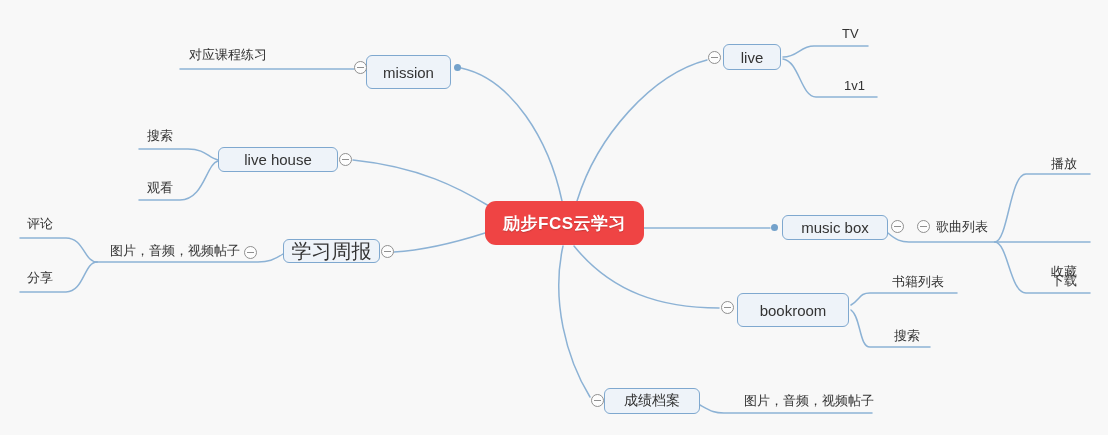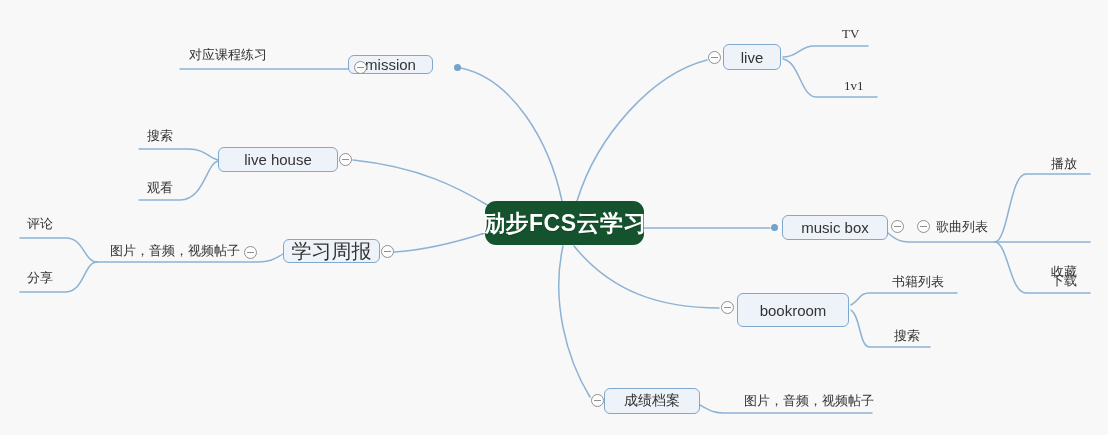--- a/index.html
+++ b/index.html
@@ -8,26 +8,26 @@
     position:relative;width:1108px;height:435px;background:#f8f8f8;overflow:hidden;
   }
   .canvas svg{position:absolute;left:0;top:0;z-index:1;}
   .topic{
     position:absolute;z-index:3;box-sizing:border-box;
     background:#eef3f9;border:1px solid #7fa8cf;border-radius:6px;
     color:#333333;font-size:15px;display:flex;align-items:center;justify-content:center;
     white-space:nowrap;cursor:default;
   }
   .topic.root{
-    background:#14532d;border:none;border-radius:11px;color:#ffffff;
-    font-size:23px;font-weight:bold;letter-spacing:.5px;
+    background:#ef4444;border:none;border-radius:11px;color:#ffffff;
+    font-size:17px;font-weight:bold;letter-spacing:.5px;
     text-shadow:0 1px 1px rgba(0,0,0,.18);
   }
   .leaf{
-    position:absolute;z-index:3;color:#333333;font-size:13px;white-space:nowrap;line-height:16px;font-family:Liberation Serif, serif;
+    position:absolute;z-index:3;color:#333333;font-size:13px;white-space:nowrap;line-height:16px;
   }
   .collapse{
     position:absolute;z-index:4;width:13px;height:13px;box-sizing:border-box;
     border:1px solid #909090;border-radius:50%;background:#fdfdfd;
     display:flex;align-items:center;justify-content:center;
   }
   .collapse .minus{display:block;width:7px;height:0;border-top:1px solid #909090;}
 </style>
 </head>
 <body>
@@ -62,21 +62,21 @@
       <path d="M700,405 C711,411 714,413 724,413 L872,413"></path>
     </g>
     <g fill="#74a2cb" stroke="none">
       <circle cx="457.5" cy="67.5" r="3.5"></circle>
       <circle cx="774.5" cy="227.5" r="3.5"></circle>
     </g>
   </svg>
 
   <div class="topic root" style="left:485px;top:201px;width:159px;height:44px;">励步FCS云学习</div>
 
-  <div class="topic" style="left:348px;top:55px;width:85px;height:19px;">mission</div>
+  <div class="topic" style="left:366px;top:55px;width:85px;height:34px;">mission</div>
   <div class="topic" style="left:218px;top:147px;width:120px;height:25px;">live house</div>
   <div class="topic" style="left:283px;top:239px;width:97px;height:24px;font-size:20px;">学习周报</div>
   <div class="topic" style="left:723px;top:44px;width:58px;height:26px;">live</div>
   <div class="topic" style="left:782px;top:215px;width:106px;height:25px;">music box</div>
   <div class="topic" style="left:737px;top:293px;width:112px;height:34px;">bookroom</div>
   <div class="topic" style="left:604px;top:388px;width:96px;height:26px;font-size:14px;">成绩档案</div>
 
   <div class="leaf" style="left:189px;top:47px;">对应课程练习</div>
   <div class="leaf" style="left:147px;top:128px;">搜索</div>
   <div class="leaf" style="left:147px;top:180px;">观看</div>

